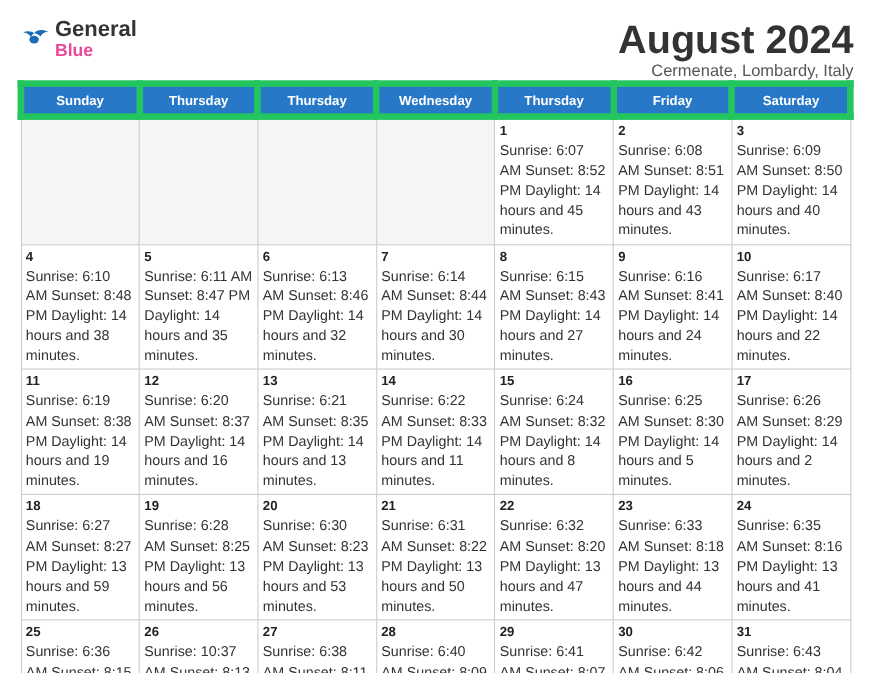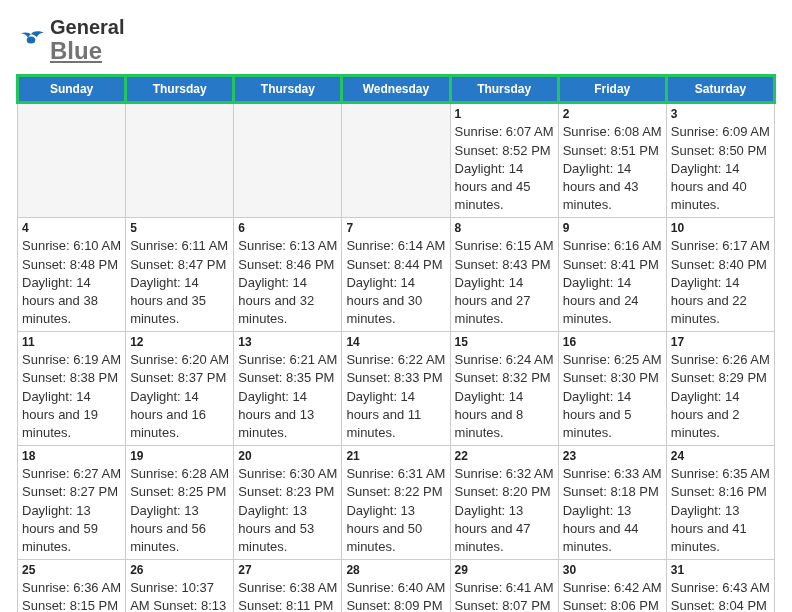--- a/index.html
+++ b/index.html
@@ -7,21 +7,20 @@
       font-family: Arial, sans-serif;
       background: #fff;
       width: 792px;
       min-height: 612px;
       padding: 16px;
     }
     .header {
       display: flex;
       justify-content: space-between;
       align-items: flex-start;
-      margin-bottom: 10px;
     }
     .logo {
       display: flex;
       flex-direction: column;
       align-items: flex-start;
     }
     .logo-row {
       display: flex;
       align-items: center;
       gap: 4px;
@@ -48,21 +47,21 @@
       border-collapse: collapse;
       table-layout: fixed;
     }
     th {
       background-color: #2878c8;
       color: white;
       text-align: center;
       padding: 5px 2px;
       font-size: 12px;
       font-weight: bold;
-      border: 3px solid #22c55e;
+      border: 6px solid #22c55e;
     }
     td {
       border: 1px solid #ccc;
       vertical-align: top;
       padding: 3px 4px;
       font-size: 9.5px;
       color: #222;
       height: 85px;
       background: #fff;
     }
@@ -87,23 +86,27 @@
 <div class="header">
   <div class="logo">
     <div class="logo-row">
       <svg class="logo-bird" viewBox="0 0 40 28" fill="none" xmlns="http://www.w3.org/2000/svg">
         <path d="M20 6 C22 2, 30 0, 38 4 C34 4, 30 6, 28 10 C26 8, 23 6, 20 6Z" fill="#1a6db5"></path>
         <path d="M20 6 C18 4, 12 2, 6 5 C10 5, 14 7, 16 11 C17 9, 18 7, 20 6Z" fill="#1a6db5"></path>
         <ellipse cx="20" cy="14" rx="6" ry="5" fill="#1a6db5"></ellipse>
       </svg>
       <div style="display:flex; flex-direction:column; line-height:1.1;">
         <span style="font-size:20px; font-weight:bold; color:#333;">General</span>
-        <span style="font-size:24px; font-weight:bold; color:#737373;text-decoration:underline;">Blue</span>
+        <span style="font-size:16px; font-weight:bold; color:#ec4899;">Blue</span>
       </div>
     </div>
+  </div>
+  <div class="title-block">
+    <div class="month-title">August 2024</div>
+    <div class="location">Cermenate, Lombardy, Italy</div>
   </div>
 </div>
 
 <table>
   <thead>
     <tr>
     <th>Sunday</th>
         <th>Thursday</th>
         <th>Thursday</th>
         <th>Wednesday</th>

